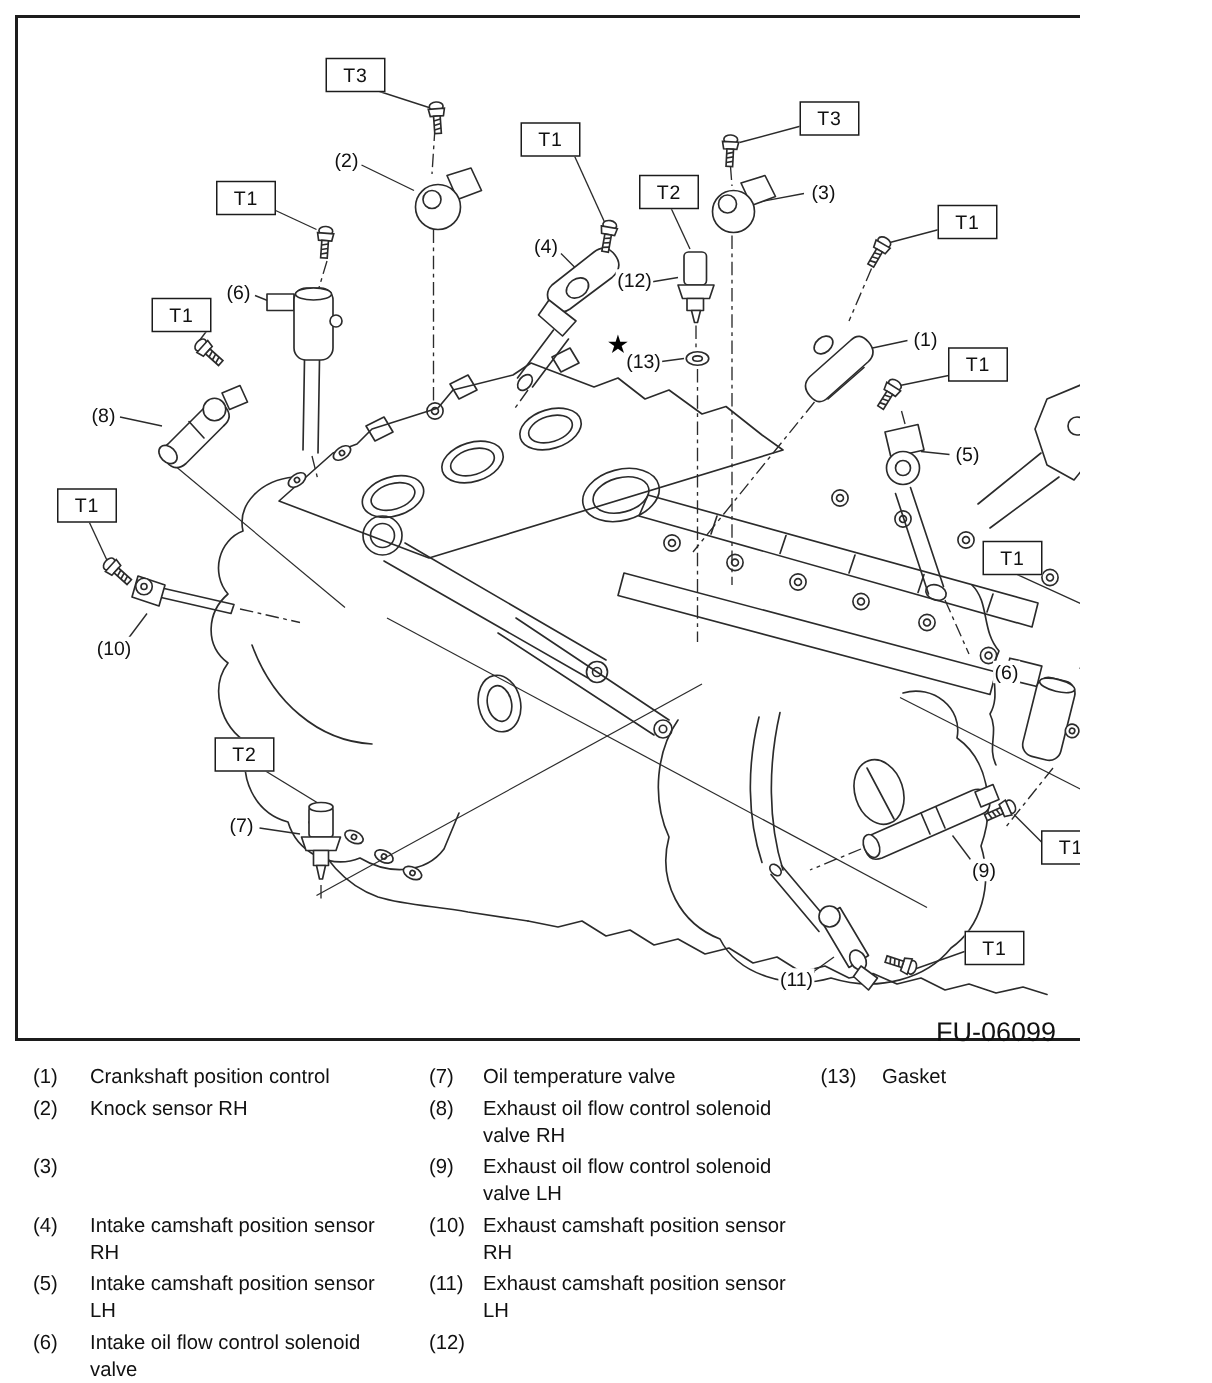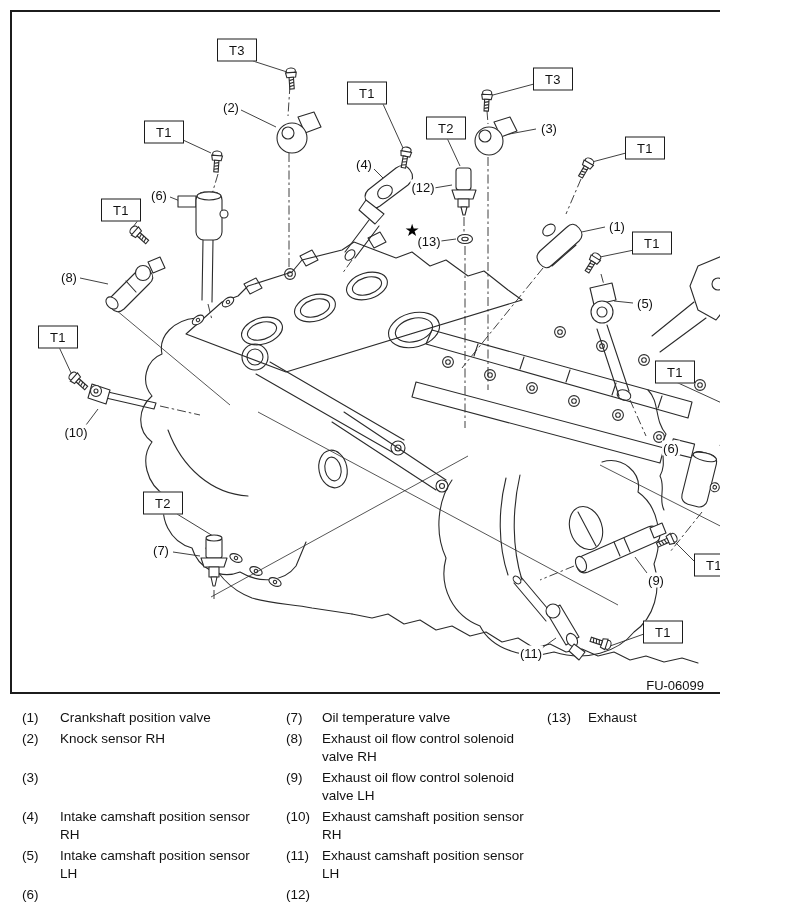--- a/index.html
+++ b/index.html
@@ -20,21 +20,21 @@
   }
   .co {
     position:absolute; transform:translate(-50%,-50%); font-size:13px;
     white-space:nowrap; background:#fff; padding:0 1px; z-index:3;
   }
   .star {
     position:absolute; transform:translate(-50%,-50%); font-size:17px;
     color:#000; z-index:3; line-height:1;
   }
   .figcode {
-    position:absolute; right:16px; top:678px; font-size:13px; z-index:3;margin-left:32px;
+    position:absolute; right:16px; top:678px; font-size:18px; z-index:3;margin-left:32px;
   }
   .legend {
     position:absolute; left:22px; top:709px; width:782px;
     display:grid; grid-template-columns:38px 226px 36px 225px 41px auto;
     row-gap:3px; font-size:13.5px; line-height:18px; align-items:start;
   }
   .lnum { display:block; }
   .llab { display:block; white-space:pre-line; }
 </style>
 </head>
@@ -318,43 +318,45 @@
   <span class="co" style="left:531px; top:653px">(11)</span>
   <span class="co" style="left:423px; top:187px">(12)</span>
   <span class="co" style="left:429px; top:241px">(13)</span>
 
   <span class="star" style="left:412px; top:230px">★</span>
 
   <div class="figcode">FU-06099</div>
 
   <div class="legend">
     <span class="lnum" style="grid-row:1;grid-column:1">(1)</span>
-    <span class="llab" style="grid-row:1;grid-column:2">Crankshaft position valve</span>
+    <span class="llab" style="grid-row:1;grid-column:2">Crankshaft position control</span>
     <span class="lnum" style="grid-row:2;grid-column:1">(2)</span>
     <span class="llab" style="grid-row:2;grid-column:2">Knock sensor RH</span>
     <span class="lnum" style="grid-row:3;grid-column:1">(3)</span>
     <span class="lnum" style="grid-row:4;grid-column:1">(4)</span>
     <span class="llab" style="grid-row:4;grid-column:2">Intake camshaft position sensor
 RH</span>
     <span class="lnum" style="grid-row:5;grid-column:1">(5)</span>
     <span class="llab" style="grid-row:5;grid-column:2">Intake camshaft position sensor
 LH</span>
     <span class="lnum" style="grid-row:6;grid-column:1">(6)</span>
+    <span class="llab" style="grid-row:6;grid-column:2">Intake oil flow control solenoid
+valve</span>
     <span class="lnum" style="grid-row:1;grid-column:3">(7)</span>
     <span class="llab" style="grid-row:1;grid-column:4">Oil temperature valve</span>
     <span class="lnum" style="grid-row:2;grid-column:3">(8)</span>
     <span class="llab" style="grid-row:2;grid-column:4">Exhaust oil flow control solenoid
 valve RH</span>
     <span class="lnum" style="grid-row:3;grid-column:3">(9)</span>
     <span class="llab" style="grid-row:3;grid-column:4">Exhaust oil flow control solenoid
 valve LH</span>
     <span class="lnum" style="grid-row:4;grid-column:3">(10)</span>
     <span class="llab" style="grid-row:4;grid-column:4">Exhaust camshaft position sensor
 RH</span>
     <span class="lnum" style="grid-row:5;grid-column:3">(11)</span>
     <span class="llab" style="grid-row:5;grid-column:4">Exhaust camshaft position sensor
 LH</span>
     <span class="lnum" style="grid-row:6;grid-column:3">(12)</span>
     <span class="lnum" style="grid-row:1;grid-column:5">(13)</span>
-    <span class="llab" style="grid-row:1;grid-column:6">Exhaust</span>
+    <span class="llab" style="grid-row:1;grid-column:6">Gasket</span>
   </div>
 
 </div>
 
 </body></html>

